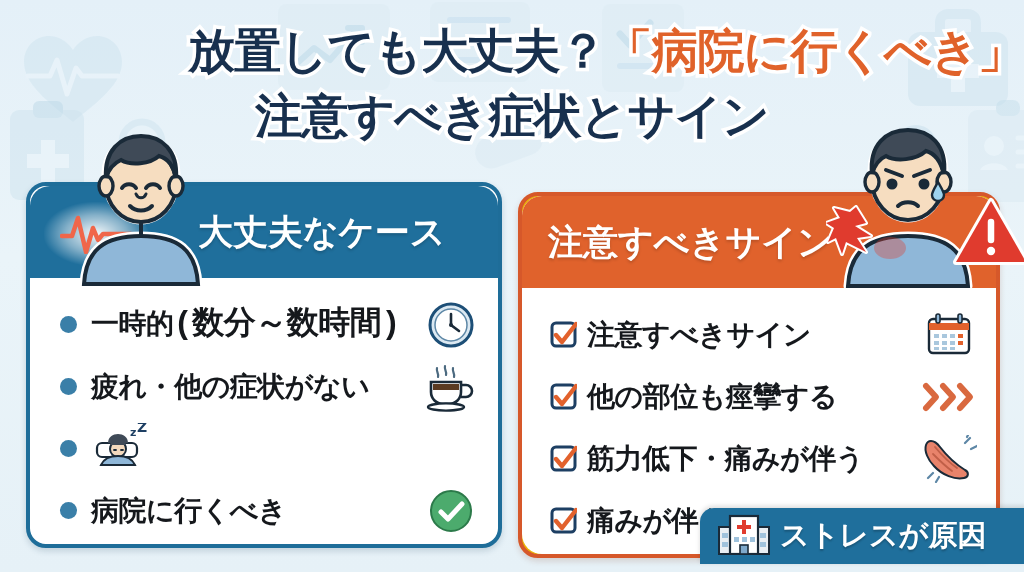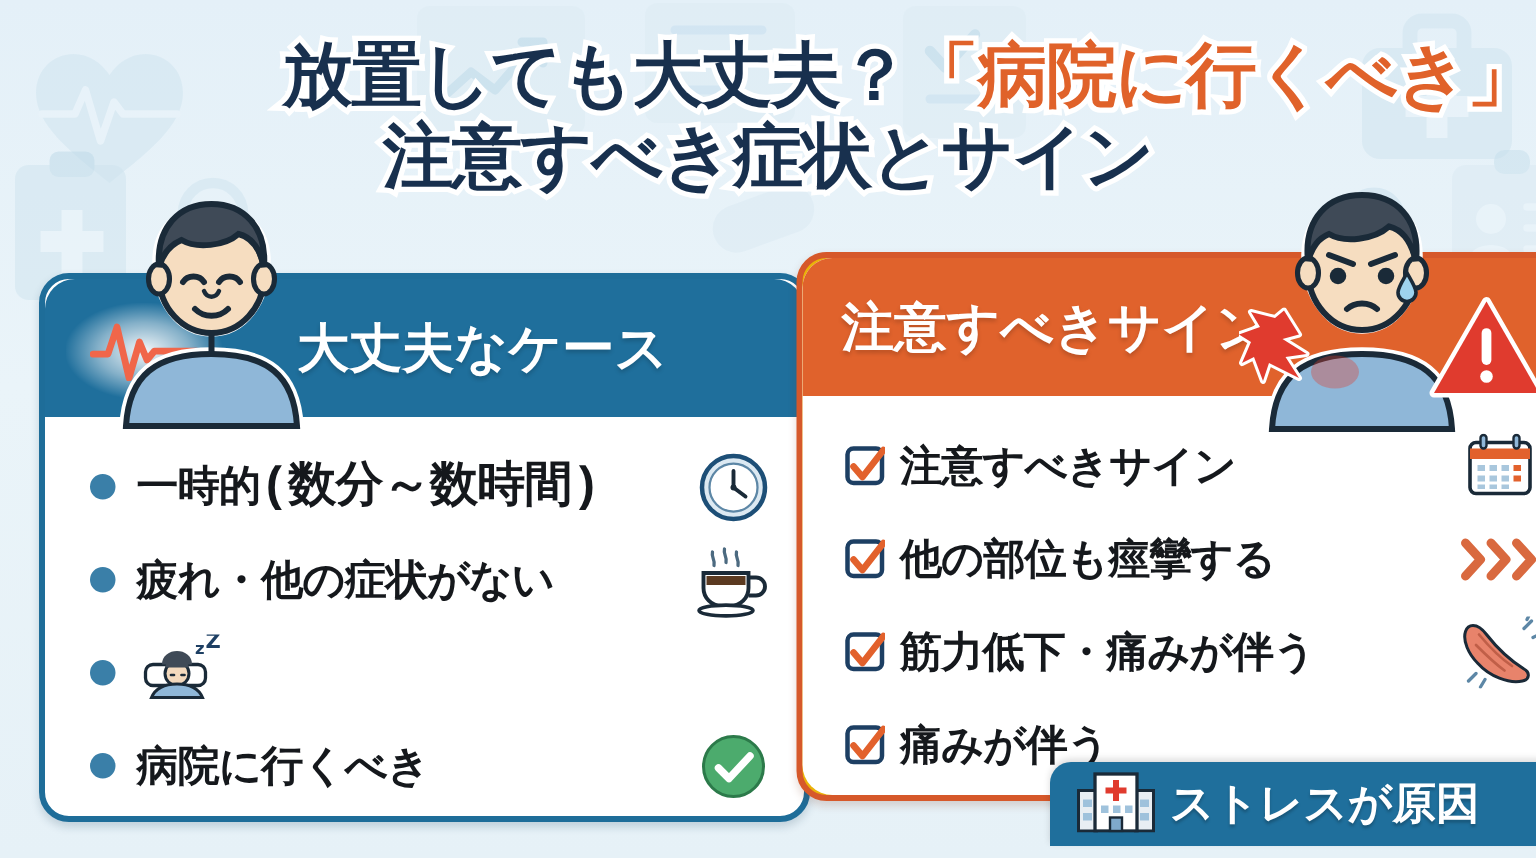--- a/index.html
+++ b/index.html
@@ -18,35 +18,35 @@
   .deco{position:absolute;opacity:.5;}
   .deco svg{display:block;}
 
   
   .title-wrap{position:absolute;left:0;top:26px;width:1024px;text-align:center;z-index:6;}
   .title-line{
     font-weight:bold;letter-spacing:-1px;line-height:1.06;
     white-space:nowrap;
   }
   .t1{font-size:47px;text-align:right;}
-  .t2{font-size:47px;margin-top:4px;}
+  .t2{font-size:47px;margin-top:15px;}
   .tx-navy{color:#18304e;
     -webkit-text-stroke:7px #ffffff;paint-order:stroke fill;
     text-shadow:0 2px 2px rgba(255,255,255,.85);}
   .tx-orange{color:#e0622a;
     -webkit-text-stroke:7px #ffffff;paint-order:stroke fill;
     text-shadow:0 2px 2px rgba(255,255,255,.85);}
 
   
-  .card{position:absolute;border-radius:20px;overflow:visible;z-index:3;padding-left:38px;}
+  .card{position:absolute;border-radius:20px;overflow:visible;z-index:3;}
   .card-inner{position:absolute;inset:0;border-radius:20px;overflow:hidden;background:#fff;}
   .card-l{left:26px;top:182px;width:468px;height:358px;
           border:4px solid #1e6d99;background:#fff;box-shadow:0 3px 6px rgba(20,60,90,.18);}
-  .card-r{left:518px;top:168px;width:474px;height:358px;
-          border:4px solid #d6582a;background:#eab308;box-shadow:0 3px 6px rgba(120,50,20,.18);margin-left:13px;}
+  .card-r{left:518px;top:192px;width:474px;height:358px;
+          border:4px solid #d6582a;background:#eab308;box-shadow:0 3px 6px rgba(120,50,20,.18);}
   .hdr{position:absolute;left:0;top:0;right:0;height:92px;display:flex;align-items:center;}
   .hdr-l{background:#1f6f9c;}
   .hdr-r{background:#e0622c;}
   .hdr-title{
     color:#fff;font-weight:bold;font-size:35px;letter-spacing:0px;
     text-shadow:0 2px 3px rgba(0,0,0,.18);white-space:nowrap;
   }
   .hdr-l .hdr-title{margin-left:168px;}
   .hdr-r .hdr-title{margin-left:26px;}
 

